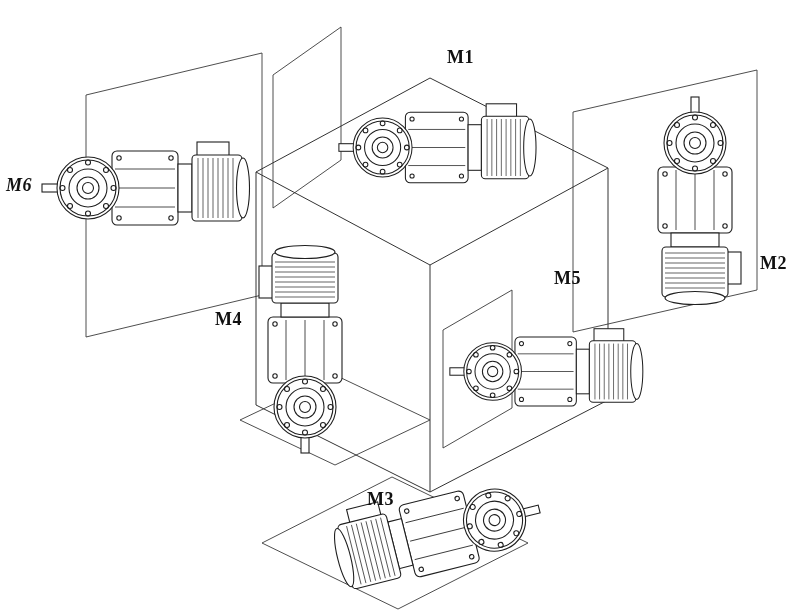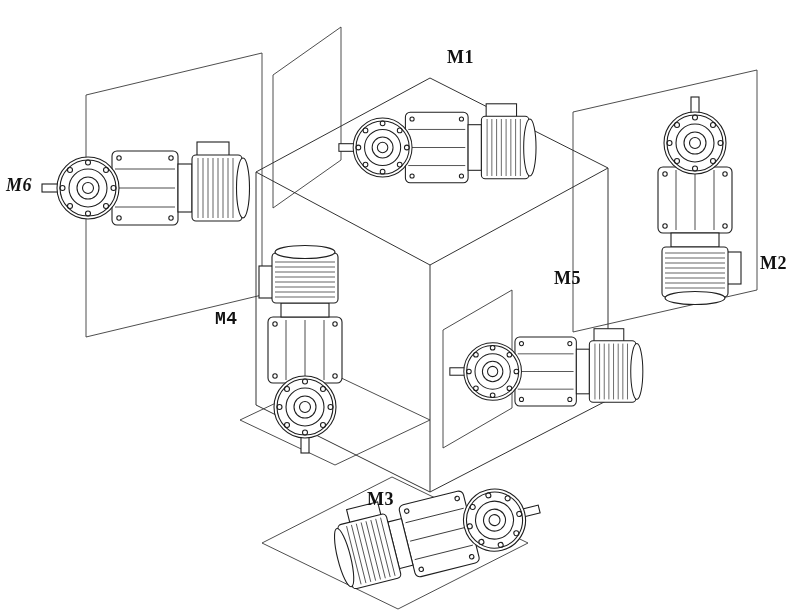--- a/index.html
+++ b/index.html
@@ -17,21 +17,21 @@
     position:absolute;
     font-weight:700;
     font-size:18px;
     color:#111;
     letter-spacing:0.5px;
     user-select:none;
   }
   #label-m1{left:447px;top:47px;}
   #label-m2{left:760px;top:253px;}
   #label-m3{left:367px;top:489px;}
-  #label-m4{left:215px;top:309px;font-family:Liberation Mono, monospace;}
+  #label-m4{left:215px;top:309px;}
   #label-m5{left:554px;top:268px;}
   #label-m6{left:6px;top:175px;font-style:italic;}
 </style>
 </head>
 <body>
 
 <div class="stage">
 
   <svg width="800" height="613" viewBox="0 0 800 613">
 

